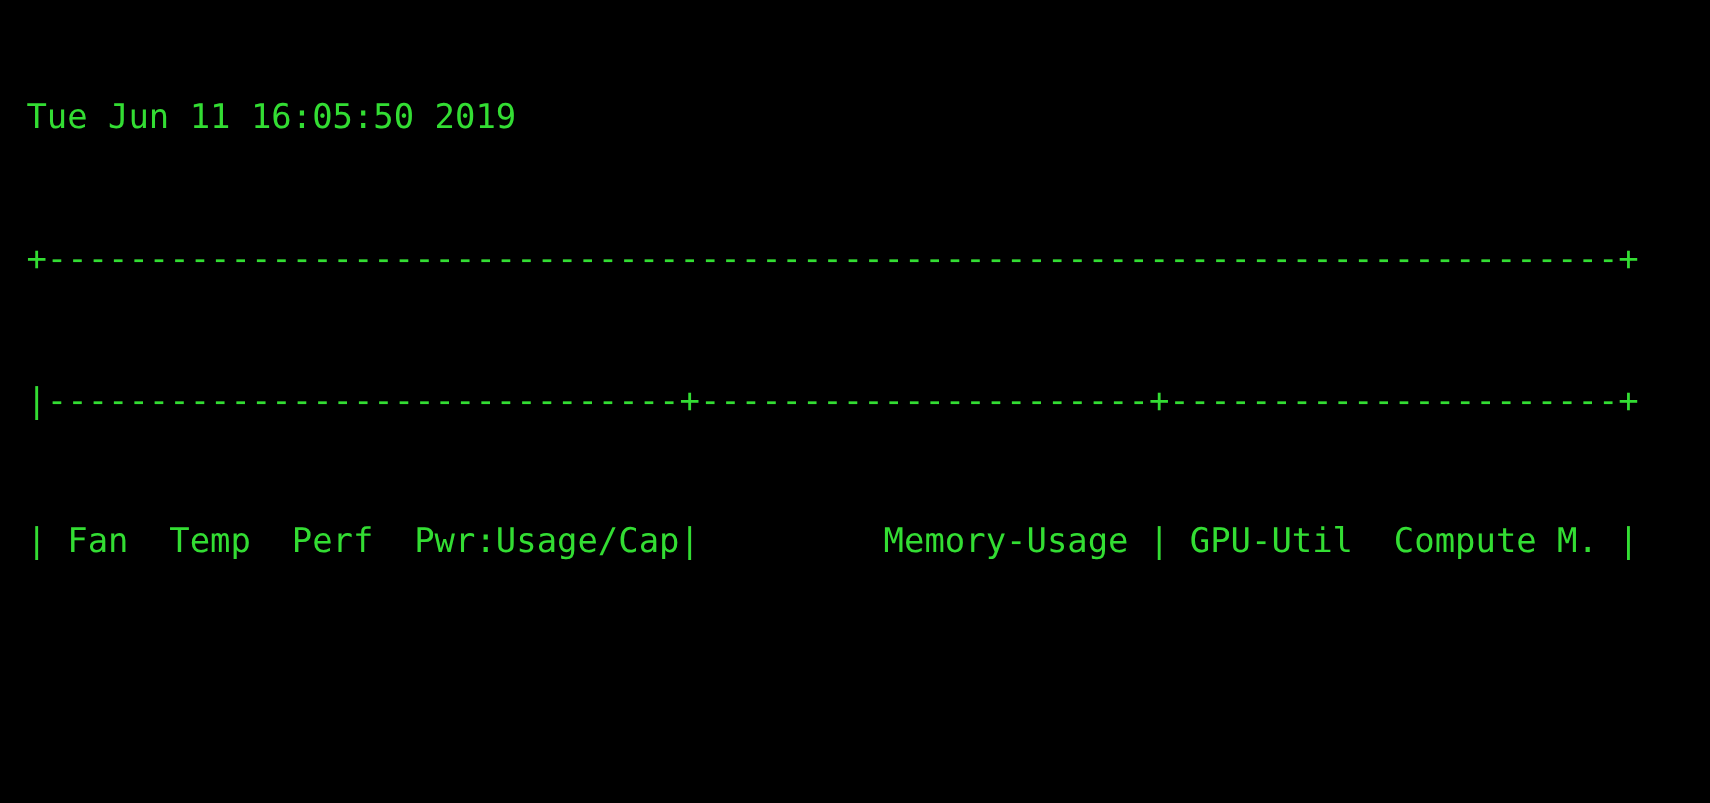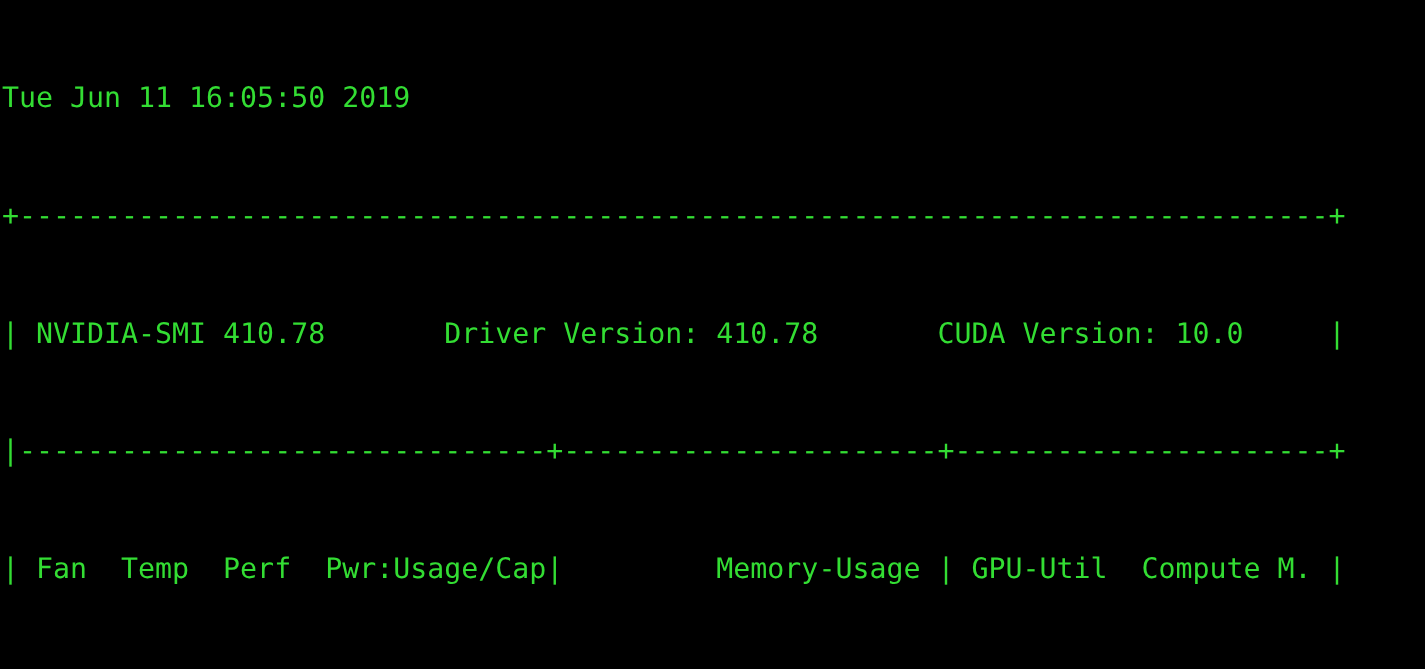--- a/index.html
+++ b/index.html
@@ -27,29 +27,29 @@
     padding-left: 2px;
     box-sizing: border-box;
     text-rendering: geometricPrecision;
     -webkit-font-smoothing: none;
   }
   .line {
     display: block;
     height: 39.2px;
     white-space: pre;
     font-variant-ligatures: none;
+    margin-left: 20px;
   }
 </style>
 </head>
 <body>
 
 <div id="terminal" style="font-size: 28.2567px;">
   <span class="line">Tue Jun 11 16:05:50 2019</span>
   <span class="line">+-----------------------------------------------------------------------------+</span>
-  <span class="line">| NVIDIA-SMI 410.78       Driver Version: 410.78       CUDA Version: 10.0     |</span>
   <span class="line">|-------------------------------+----------------------+----------------------+</span>
   <span class="line">| Fan  Temp  Perf  Pwr:Usage/Cap|         Memory-Usage | GPU-Util  Compute M. |</span>
   
   
   
   
   
   
   
   

